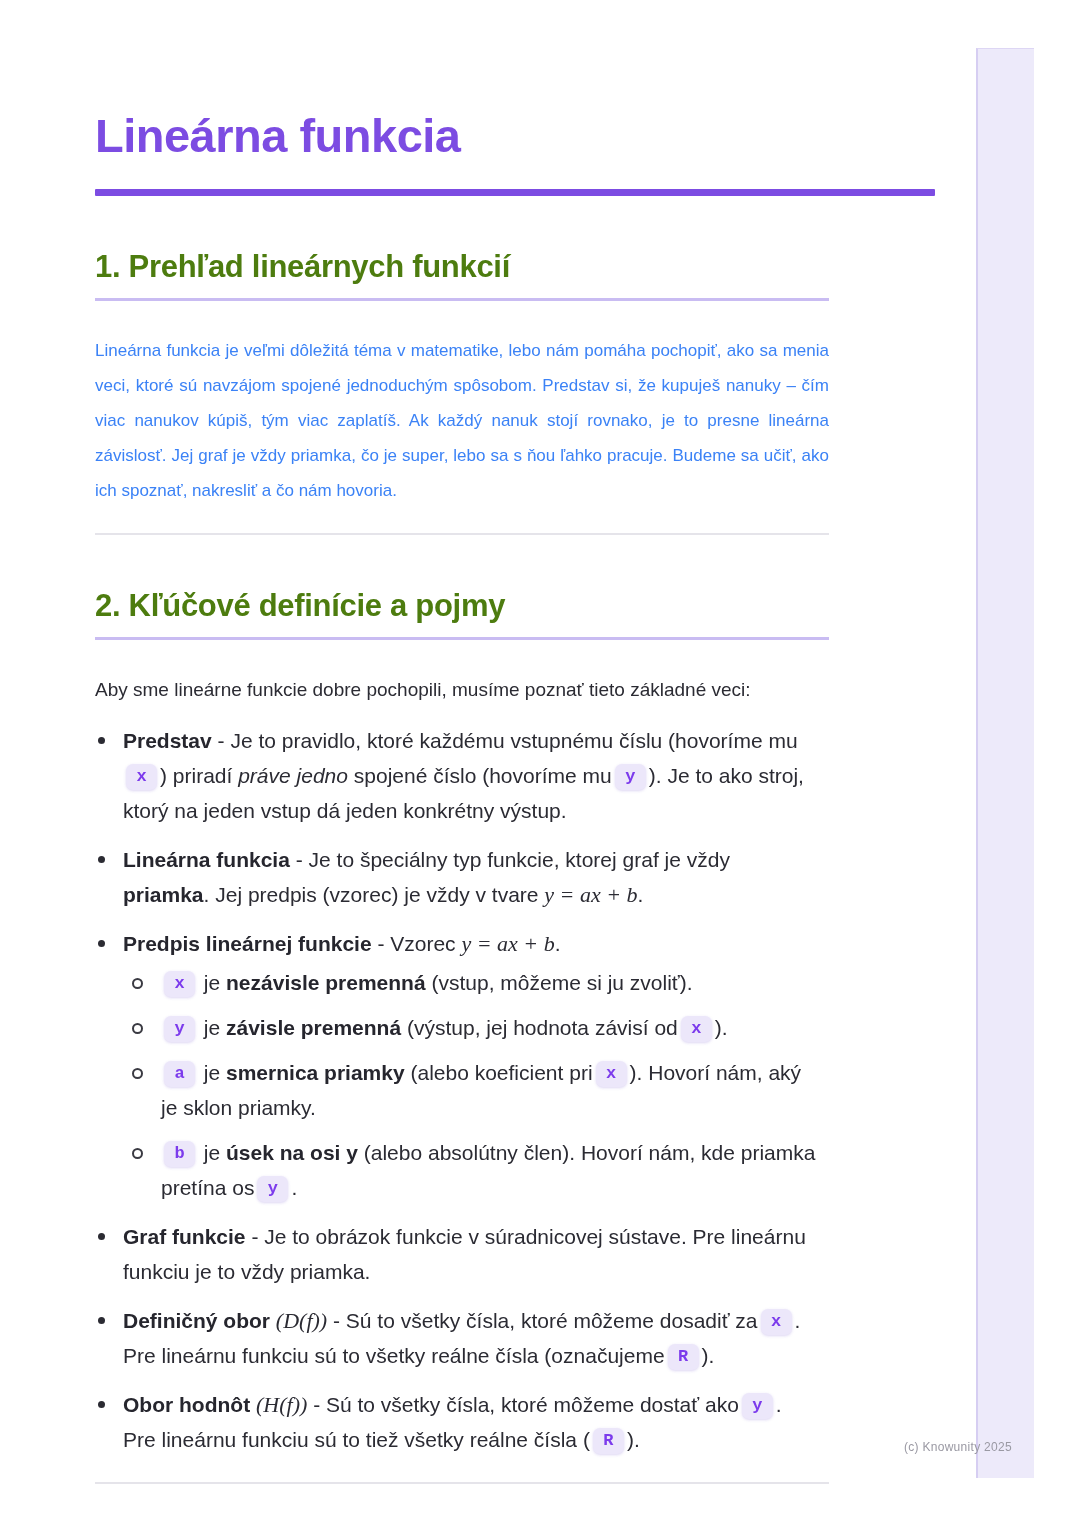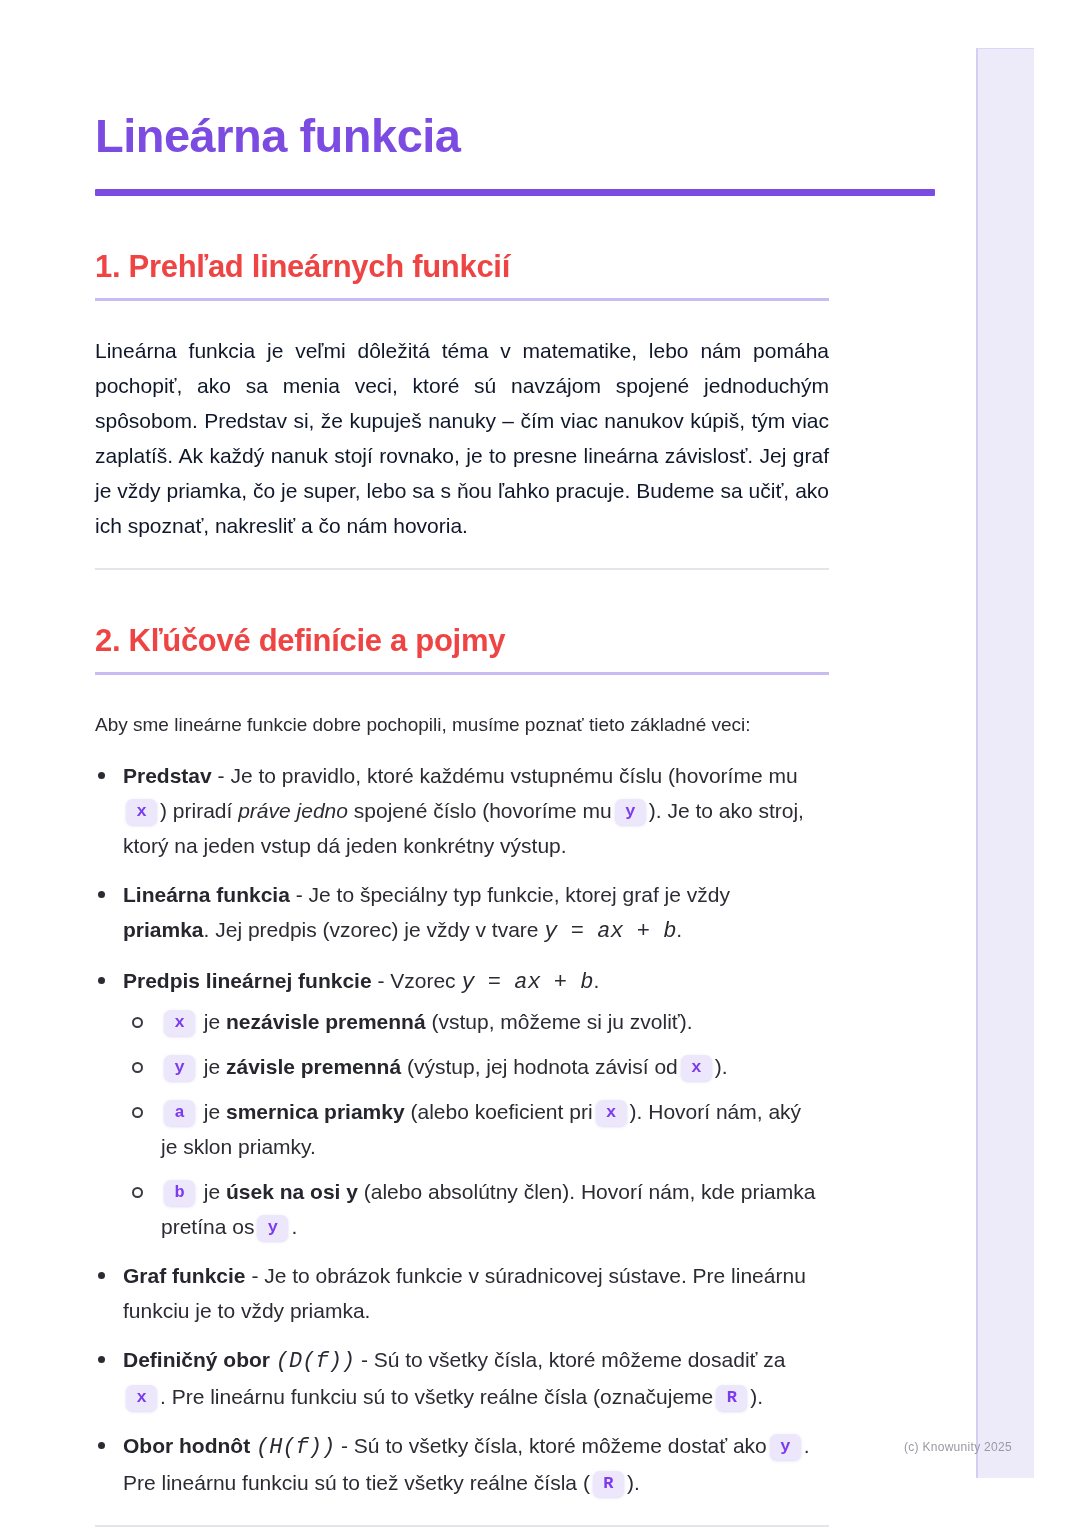--- a/index.html
+++ b/index.html
@@ -19,26 +19,26 @@
   }
   .content{position:absolute;left:95px;top:12px;width:845px;}
   h1.doc-title{
     margin:96px 0 0 0;font-size:47px;line-height:56px;font-weight:800;
     letter-spacing:-.5px;color:#7c4ce2;
   }
   .title-rule{width:840px;height:7px;background:#7c4ce2;margin-top:25px;border-radius:1px;}
   section{display:block;}
   h2.section-heading{
     margin:52px 0 0 0;font-size:31px;line-height:38px;font-weight:700;
-    letter-spacing:-.3px;color:#ef4444;
+    letter-spacing:-.3px;color:#4d7c0f;
   }
   .heading-rule{width:734px;height:3px;background:#c9bcf2;margin-top:12px;}
   p.lead{
-    width:734px;margin:32px 0 0 0;font-size:21px;line-height:35px;
-    text-align:justify;color:#0f172a;
+    width:734px;margin:32px 0 0 0;font-size:17px;line-height:35px;
+    text-align:justify;color:#3b82f6;
   }
   p.intro{width:734px;margin:32px 0 0 0;font-size:19px;line-height:35px;color:#2b2b33;}
   .divider{width:734px;height:2px;background:#e5e4ea;margin-top:25px;}
   ul.bullets{list-style:none;margin:16px 0 0 0;padding:0;width:724px;}
   ul.bullets > li{
     position:relative;padding-left:28px;margin-bottom:14px;
     font-size:21px;line-height:35px;
   }
   ul.bullets > li::before{
     content:"";position:absolute;left:3px;top:14px;width:7px;height:7px;
@@ -48,21 +48,21 @@
   ul.sub > li{
     position:relative;padding-left:38px;margin-bottom:10px;
     font-size:21px;line-height:35px;
   }
   ul.sub > li::before{
     content:"";position:absolute;left:9px;top:13px;width:7px;height:7px;
     border-radius:50%;background:transparent;border:2px solid #3a3a42;
   }
   .b{font-weight:700;color:#26262e;}
   .i{font-style:italic;}
-  .math{font-family:Liberation Mono, monospace;font-style:italic;font-size:22px;}
+  .math{font-family:Liberation Serif, serif;font-style:italic;font-size:22px;}
   .badge{
     display:inline-block;min-width:13px;text-align:center;
     padding:3px 9px 4px 9px;margin:0 3px;border-radius:7px;
     background:#ece7fa;color:#7c3bec;
     font-family:"Liberation Mono", monospace;font-weight:700;
     font-size:17px;line-height:19px;vertical-align:2px;
     box-shadow:0 1px 3px rgba(100,70,200,.22);
   }
 </style>
 </head>

